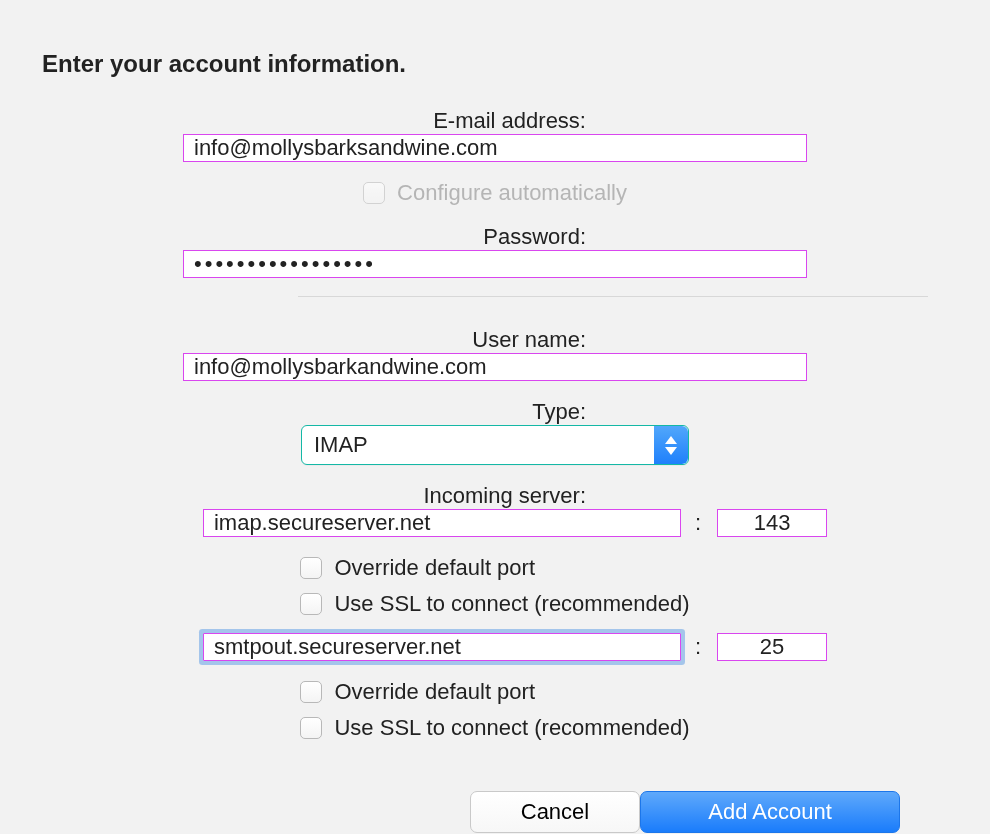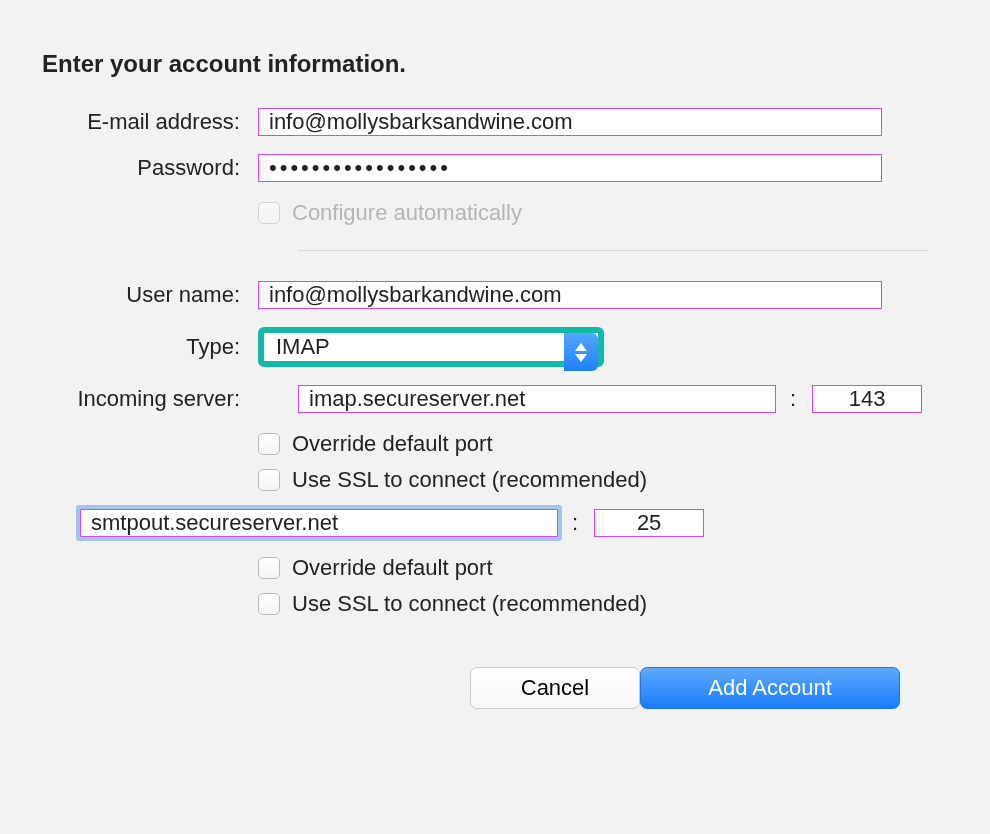--- a/index.html
+++ b/index.html
@@ -16,20 +16,21 @@
   }
   .title {
     font-weight: 700;
     margin: 0 0 30px 2px;
     font-size: 24px;
   }
   .row {
     display: flex;
     align-items: center;
     margin-bottom: 18px;
+    flex-direction: column;
   }
   .label-col {
     width: 218px;
     text-align: right;
     padding-right: 18px;
   }
   .field-col {
     flex: 1;
     display: flex;
     align-items: center;
@@ -53,24 +54,24 @@
   .port-input {
     width: 110px; text-align: center;
     color: #aaa; background: #fff;
     border: 1px solid #d7d7d7;
   }
   .colon {
     padding: 0 16px 0 14px;
   }
   .select-wrap {
     position: relative;
-    width: 346px;
+    width: 388px;
     height: 40px;
     background: #fff;
-    border: 6px solid #14b8a6;
+    border: 1px solid #14b8a6;
     border-radius: 6px;
     display: flex;
     align-items: center;
     padding-left: 12px;
     box-shadow: 0 1px 0 rgba(0,0,0,0.03);
   }
   .select-arrows {
     position: absolute;
     right: 0; top: 0;
     width: 34px; height: 38px;
@@ -134,34 +135,34 @@
 <div class="container">
   <div class="title">Enter your account information.</div>
 
   <div class="row">
     <div class="label-col">E-mail address:</div>
     <div class="field-col">
       <input type="text" class="w-full" value="info@mollysbarksandwine.com" style="">
     </div>
   </div>
 
-  <div class="row">
-    <div class="label-col">Password:</div>
-    <div class="field-col">
-      <input type="text" class="w-full" style="letter-spacing: 3px;" value="•••••••••••••••••">
-    </div>
-  </div>
-
   <div class="row" style="margin-bottom:8px;">
     <div class="label-col"></div>
     <div class="field-col">
       <div class="checkbox-row">
         <div class="checkbox disabled"></div>
         <span class="cb-label disabled">Configure automatically</span>
       </div>
+    </div>
+  </div>
+
+  <div class="row">
+    <div class="label-col">Password:</div>
+    <div class="field-col">
+      <input type="text" class="w-full" style="letter-spacing: 3px;" value="•••••••••••••••••">
     </div>
   </div>
 
   <hr class="divider">
 
   <div class="row">
     <div class="label-col">User name:</div>
     <div class="field-col">
       <input type="text" class="w-full" value="info@mollysbarkandwine.com" style="">
     </div>

